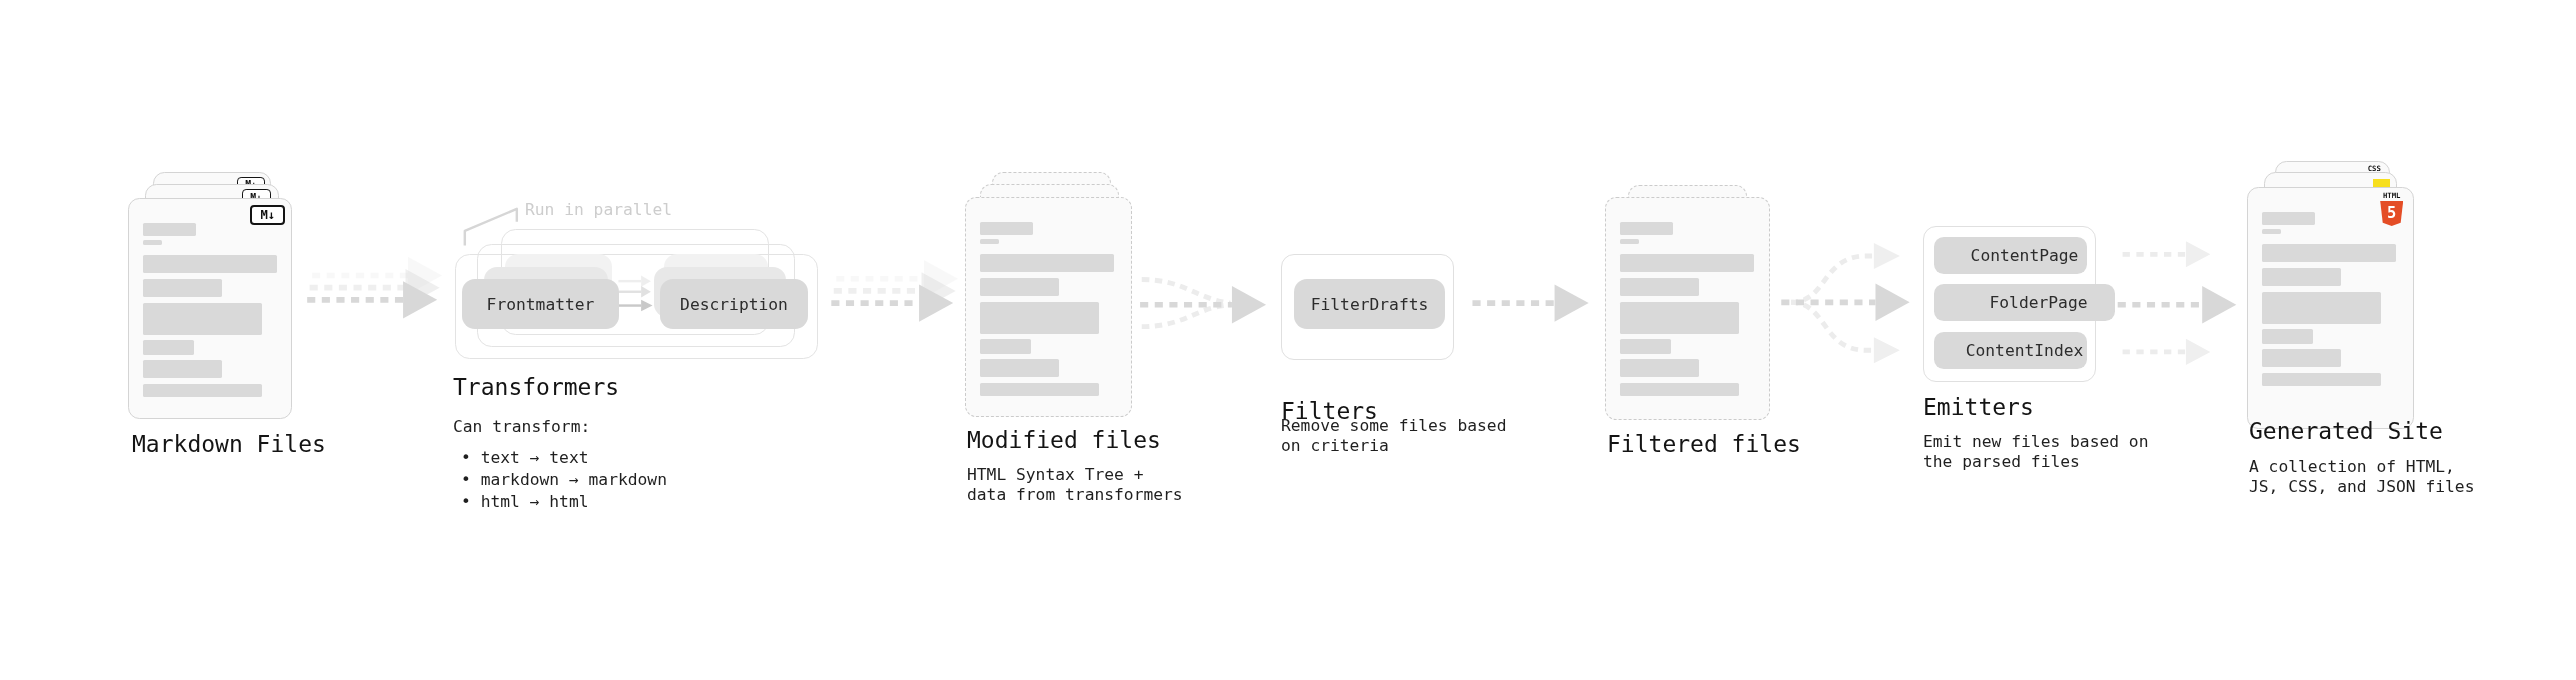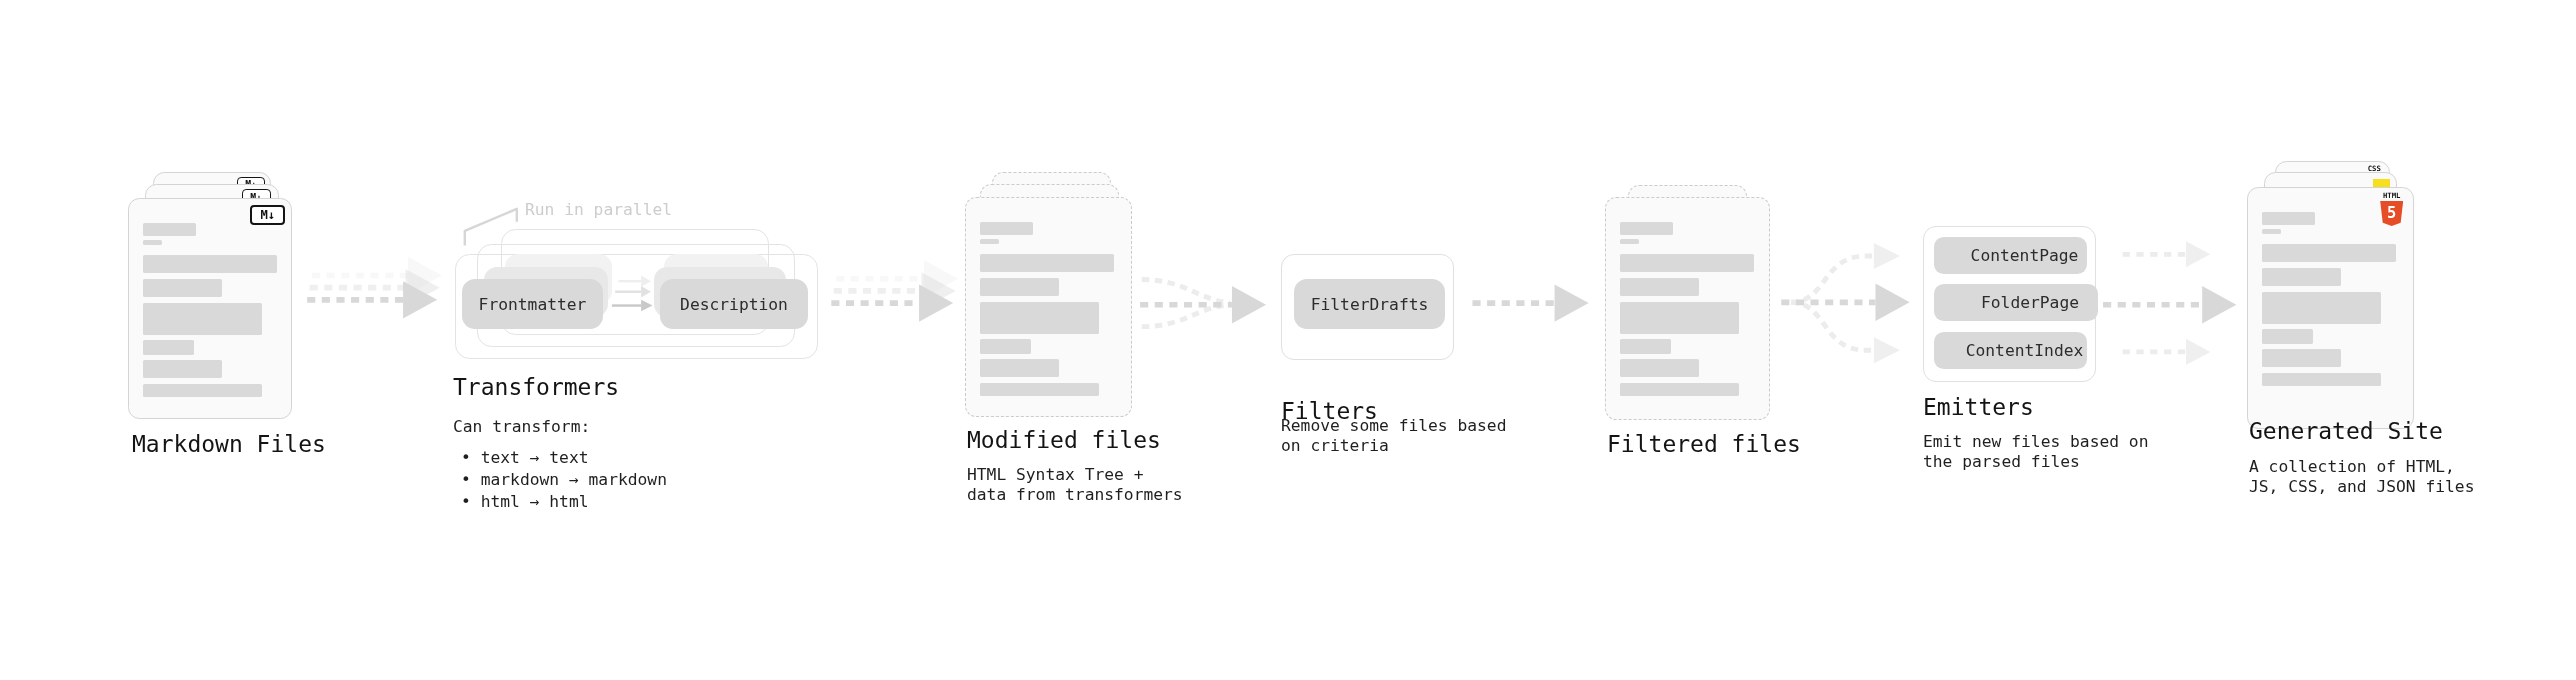--- a/index.html
+++ b/index.html
@@ -146,21 +146,21 @@
     <div class="h" style="left:132px;top:432px;">Markdown Files</div>
   </div>
 
   <div>
     <div class="obox" style="left:501px;top:229px;width:268px;height:106px;"></div>
     <div class="obox" style="left:477px;top:244px;width:318px;height:103px;"></div>
     <div class="obox" style="left:455px;top:254px;width:363px;height:105px;"></div>
 
     <div class="chip ghost2" style="left:505px;top:254px;width:107px;height:50px;"></div>
     <div class="chip ghost1" style="left:484px;top:267px;width:124px;height:50px;"></div>
-    <div class="chip" style="left:462px;top:279px;width:141px;height:50px;">Frontmatter</div>
+    <div class="chip" style="left:462px;top:279px;width:157px;height:50px;">Frontmatter</div>
 
     <div class="chip ghost2" style="left:664px;top:254px;width:104px;height:50px;"></div>
     <div class="chip ghost1" style="left:654px;top:267px;width:132px;height:50px;"></div>
     <div class="chip" style="left:660px;top:279px;width:148px;height:50px;">Description</div>
 
     <div class="callout-text" style="left:525px;top:201px;text-align:center;">Run in parallel</div>
     <div class="h" style="left:453px;top:375px;">Transformers</div>
     <div class="desc-title" style="left:453px;top:416px;">Can transform:</div>
     <div class="bullets" style="left:453px;top:447px;">
       <div class="bullet-line">• text → text</div>
@@ -210,21 +210,21 @@
           <div class="bar" style="width: 79px; height: 18px; margin-bottom: 5.7px;"></div>
           <div class="bar" style="width: 119px; height: 13px; margin-bottom: 0px;"></div>
         </div>
     </div>
     <div class="h" style="left:1607px;top:432px;">Filtered files</div>
   </div>
 
   <div>
     <div class="wbox" style="left:1923px;top:226px;width:173px;height:156px;"></div>
     <div class="chip small" style="left:1934px;top:237px;width:153px;height:37px;">ContentPage</div>
-    <div class="chip small" style="left:1934px;top:284px;width:164px;height:37px;">FolderPage</div>
+    <div class="chip small" style="left:1934px;top:284px;width:181px;height:37px;">FolderPage</div>
     <div class="chip small" style="left:1934px;top:332px;width:153px;height:37px;">ContentIndex</div>
     <div class="h" style="left:1923px;top:395px;">Emitters</div>
     <div class="desc" style="left:1923px;top:432px;">Emit new files based on
 the parsed files</div>
   </div>
 
   <div>
     <div class="file-card" style="left:2275px;top:161px;width:115px;height:57px;">
       <div class="css-badge" style="right:8.1px;top:3.3px;">CSS</div>
     </div>

